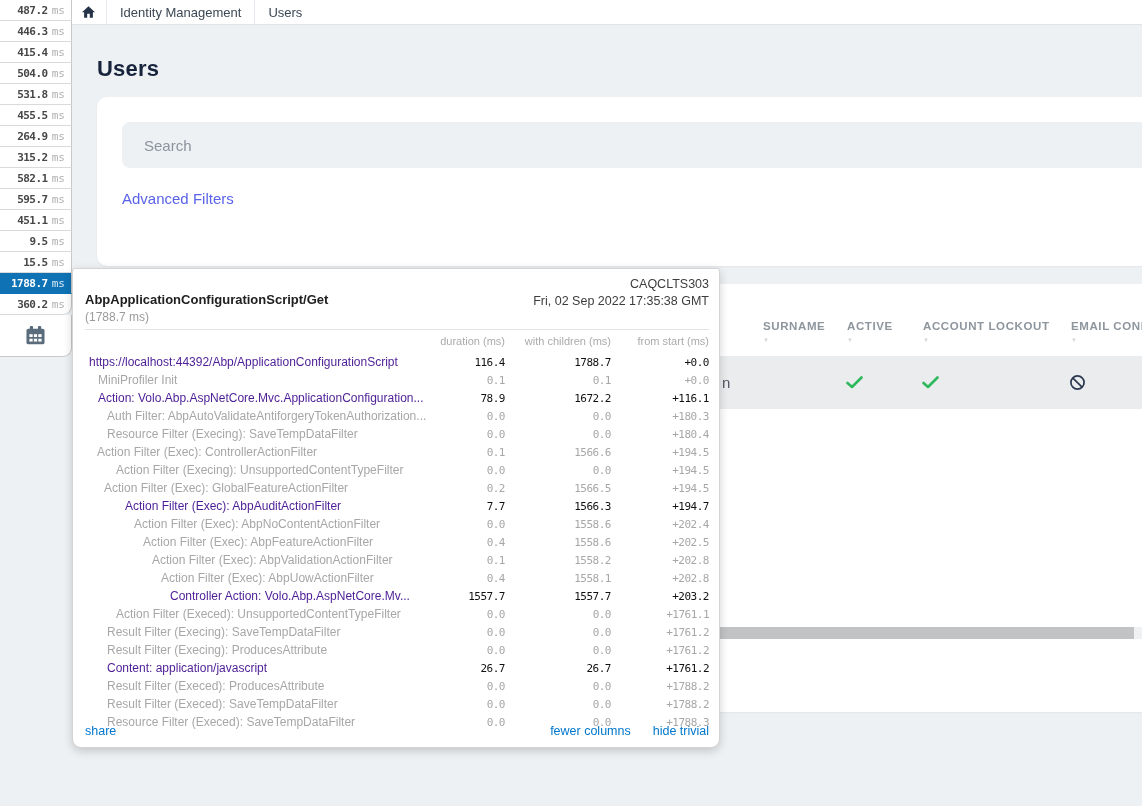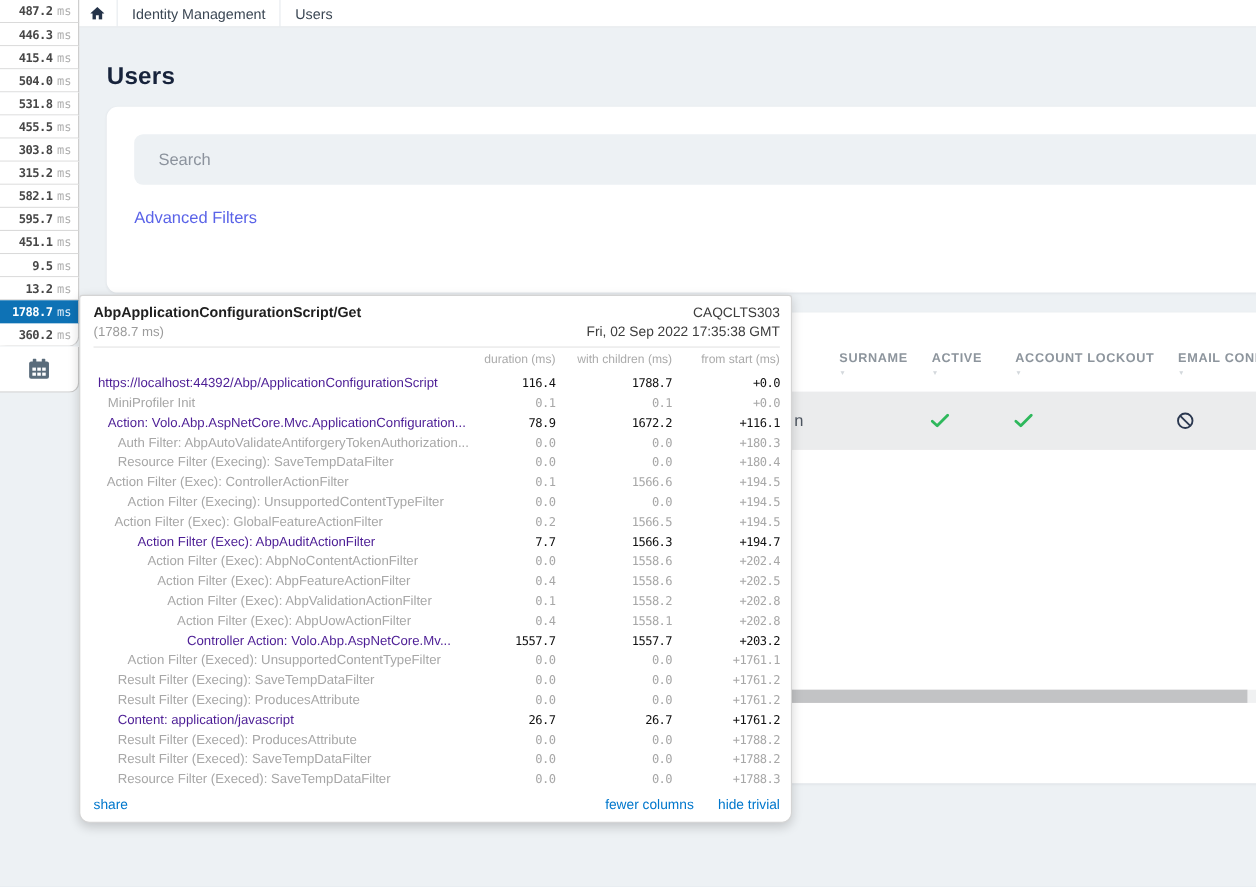--- a/index.html
+++ b/index.html
@@ -59,21 +59,21 @@
     width:72px; height:42px; background:#fff; border-right:1px solid #c9c9c9; border-bottom:1px solid #c9c9c9;
     border-radius:0 0 9px 0; display:flex; align-items:center; justify-content:center; cursor:pointer;
   }
   
   .popup {
     position:absolute; left:72px; top:268px; width:648px; height:480px; z-index:40;
     background:#fff; border:1px solid #d4d4d4; border-radius:3px 3px 9px 9px;
     box-shadow:0 3px 10px rgba(0,0,0,0.18);
   }
   .mp-head { display:flex; justify-content:space-between; padding:7px 10px 2px 12px; }
-  .mp-title { font-size:13px; font-weight:700; color:#202020; }
+  .mp-title { font-size:13px; font-weight:700; color:#202020;margin-top:16px; }
   .mp-total { font-size:12px; color:#9b9b9b; margin-top:3px; }
   .mp-meta { text-align:right; font-size:12.5px; color:#3d3d3d; line-height:17px; }
   .mp-hr { border:none; border-top:1px solid #e3e3e3; margin:3px 10px 0 12px; }
   .mp-cols { display:flex; justify-content:flex-end; padding-right:10px; margin-top:5px; font-size:11px; color:#ababab; }
   .mp-cols .hc1 { width:150px; text-align:right; }
   .mp-cols .hc2 { width:106px; text-align:right; }
   .mp-cols .hc3 { width:98px;  text-align:right; }
   .mp-rows { margin-top:6px; }
   .mp-row { display:flex; align-items:center; height:18px; padding-right:10px; }
   .mp-row .lbl { flex:1; min-width:0; font-size:12px; color:#4c1d95; white-space:nowrap; overflow:hidden; }
@@ -168,21 +168,21 @@
         </div>
         <div class="sb-row">
           <span class="sb-num">531.8</span>
           <span class="sb-ms">ms</span>
         </div>
         <div class="sb-row">
           <span class="sb-num">455.5</span>
           <span class="sb-ms">ms</span>
         </div>
         <div class="sb-row">
-          <span class="sb-num">303.8</span>
+          <span class="sb-num">264.9</span>
           <span class="sb-ms">ms</span>
         </div>
         <div class="sb-row">
           <span class="sb-num">315.2</span>
           <span class="sb-ms">ms</span>
         </div>
         <div class="sb-row">
           <span class="sb-num">582.1</span>
           <span class="sb-ms">ms</span>
         </div>
@@ -192,21 +192,21 @@
         </div>
         <div class="sb-row">
           <span class="sb-num">451.1</span>
           <span class="sb-ms">ms</span>
         </div>
         <div class="sb-row">
           <span class="sb-num">9.5</span>
           <span class="sb-ms">ms</span>
         </div>
         <div class="sb-row">
-          <span class="sb-num">13.2</span>
+          <span class="sb-num">15.5</span>
           <span class="sb-ms">ms</span>
         </div>
         <div class="sb-row sel">
           <span class="sb-num">1788.7</span>
           <span class="sb-ms">ms</span>
         </div>
         <div class="sb-row">
           <span class="sb-num">360.2</span>
           <span class="sb-ms">ms</span>
         </div>

